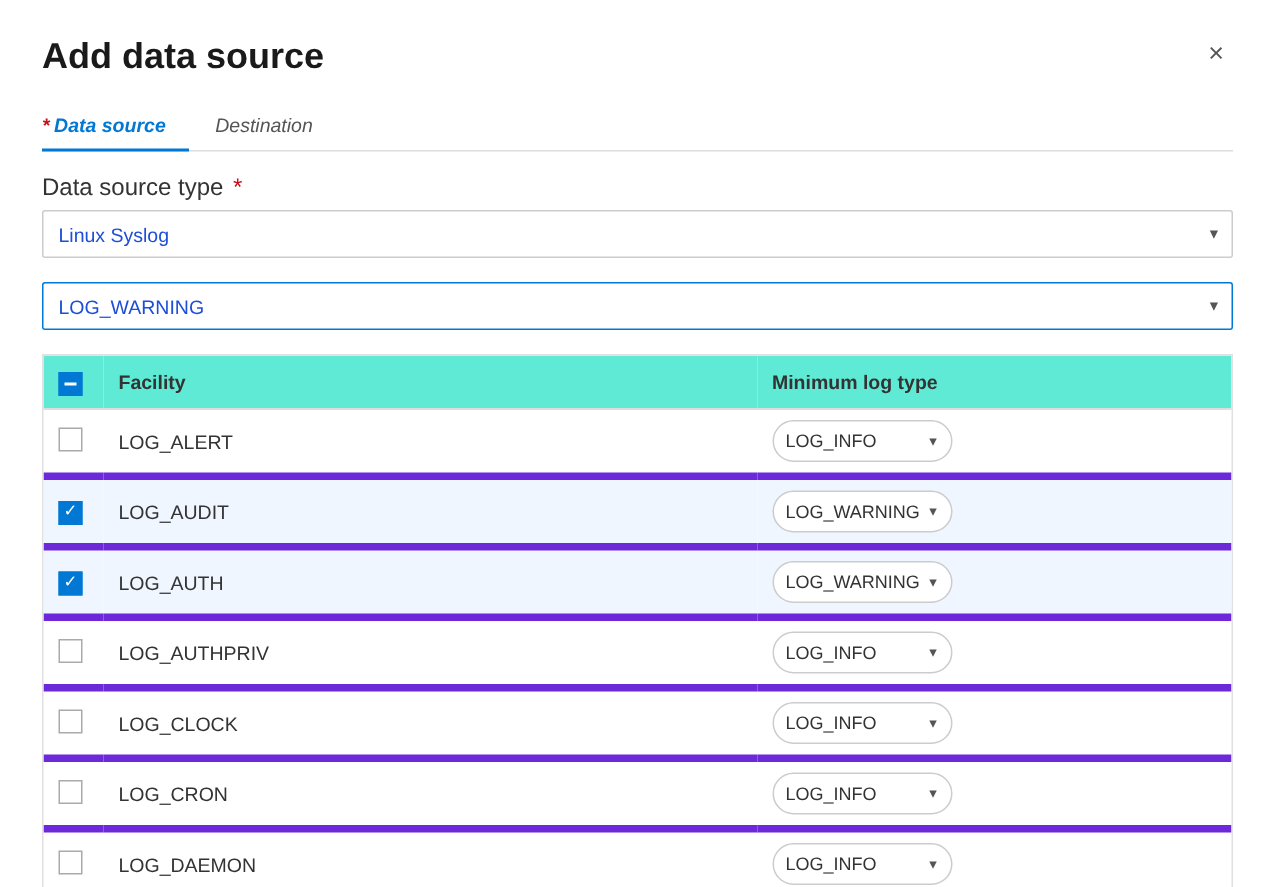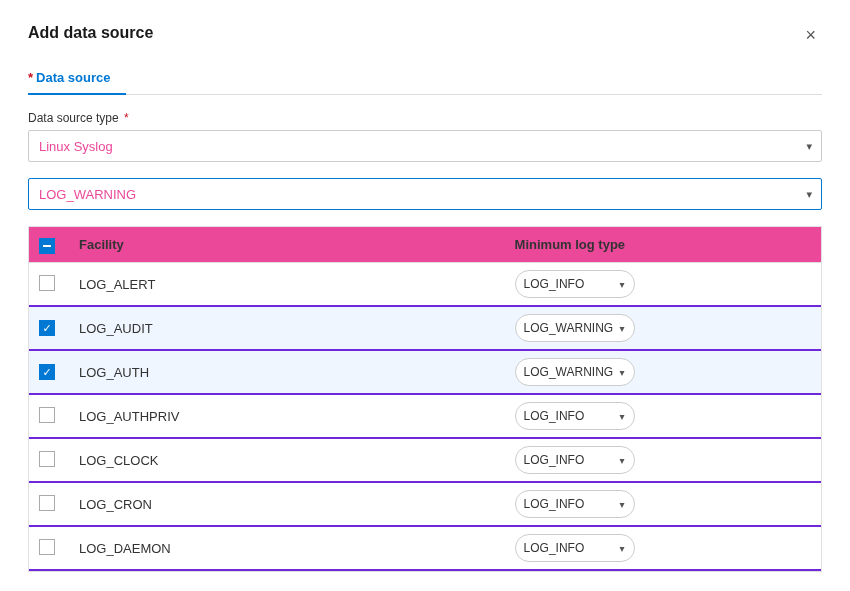--- a/index.html
+++ b/index.html
@@ -23,38 +23,39 @@
       display: flex;
       flex-direction: column;
     }
     .dialog-header {
       display: flex;
       justify-content: space-between;
       align-items: flex-start;
       margin-bottom: 16px;
     }
     .dialog-title {
-      font-size: 16px;
+      font-size: 24px;
       font-weight: 600;
       color: #1a1a1a;
     }
     .close-btn {
       background: none;
       border: none;
       cursor: pointer;
       font-size: 18px;
       color: #555;
       line-height: 1;
       padding: 2px 6px;
     }
     .tabs {
       display: flex;
       border-bottom: 1px solid #ddd;
       margin-bottom: 16px;
       gap: 1px;
+      font-style: italic;
     }
     .tab {
       padding: 8px 16px 8px 0;
       cursor: pointer;
       font-size: 13px;
       color: #555;
       border-bottom: 2px solid transparent;
       margin-bottom: -1px;
       position: relative;
     }
@@ -69,21 +70,21 @@
     }
     .tab + .tab {
       margin-left: 16px;
     }
     .section-desc {
       font-size: 13px;
       color: #333;
       margin-bottom: 14px;
     }
     .field-label {
-      font-size: 12px;
+      font-size: 16px;
       color: #333;
       margin-bottom: 5px;
       font-weight: 500;
     }
     .field-label .required {
       color: #c50f1f;
       margin-left: 2px;
     }
     .select-wrapper {
       position: relative;
@@ -91,21 +92,21 @@
     }
     .select-box {
       width: 100%;
       padding: 6px 32px 6px 10px;
       border: 1px solid #ccc;
       border-radius: 2px;
       background: #fff;
       font-size: 13px;
       appearance: none;
       cursor: pointer;
-      color: #ec4899;
+      color: #1d4ed8;
       height: 32px;
     }
     .select-box.blue-border {
       border-color: #0078d4;
       border-width: 1.5px;
     }
     .chevron-icon {
       position: absolute;
       right: 10px;
       top: 50%;
@@ -123,38 +124,38 @@
       border: 1px solid #e0e0e0;
       flex: 1;
       overflow-y: auto;
       margin-bottom: 16px;
     }
     table {
       width: 100%;
       border-collapse: collapse;
     }
     thead tr {
-      background: #ec4899;
+      background: #5eead4;
       border-bottom: 1px solid #ddd;
     }
     thead th {
       padding: 8px 10px;
       text-align: left;
       font-weight: 600;
       font-size: 13px;
       color: #333;
     }
     thead th:first-child {
       width: 40px;
     }
     thead th:nth-child(2) {
       width: 55%;
     }
     tbody tr {
-      border-bottom: 2px solid #6d28d9;
+      border-bottom: 5px solid #6d28d9;
     }
     tbody tr.highlighted { background: #f0f6ff; }
     tbody td {
       padding: 7px 10px;
       font-size: 13px;
       color: #333;
       vertical-align: middle;
     }
     .checkbox-custom {
       width: 16px;
@@ -211,20 +212,23 @@
 <div class="dialog">
 
   <div class="dialog-header">
     <span class="dialog-title">Add data source</span>
     <button class="close-btn">×</button>
   </div>
 
   <div class="tabs">
     <div class="tab active">
       <span class="required">*</span><span>Data source</span>
+    </div>
+    <div class="tab">
+      <span>Destination</span>
     </div>
   </div>
 
 
   <div class="field-label">
     <span>Data source type</span><span class="required"> *</span>
   </div>
   <div class="select-wrapper">
     <select class="select-box">
       <option>Linux Syslog</option>

